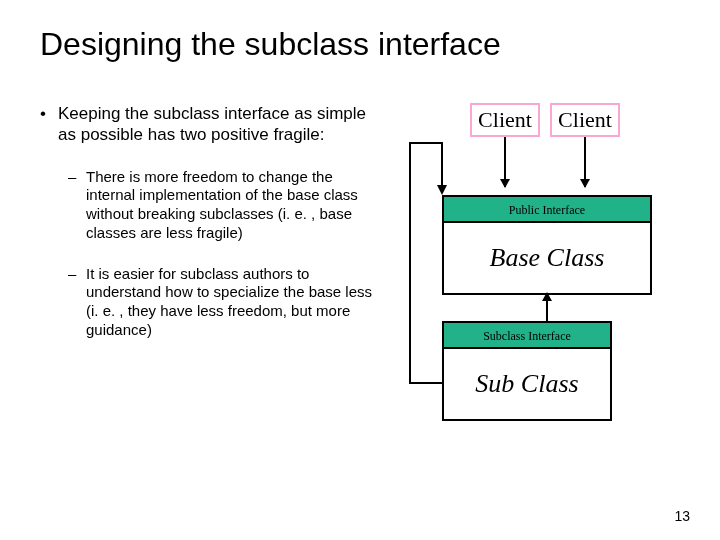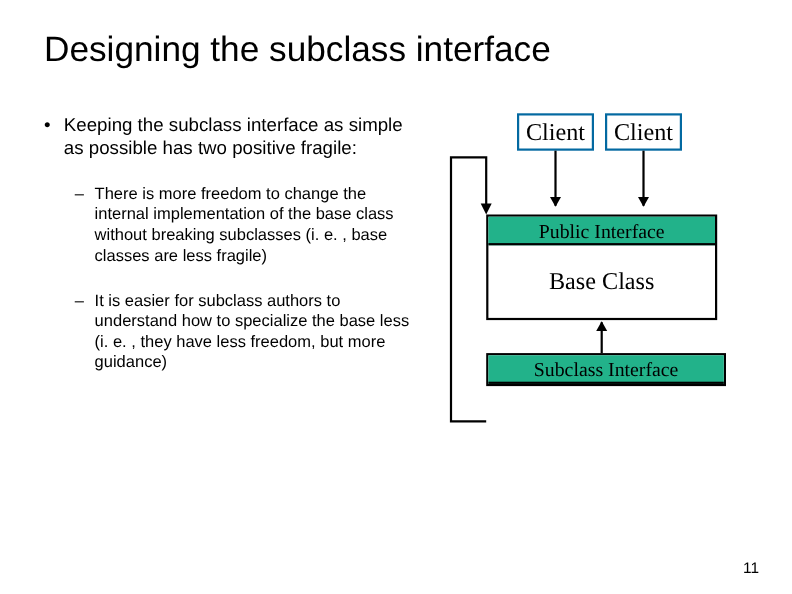--- a/index.html
+++ b/index.html
@@ -23,46 +23,47 @@
   .content { display: flex; }
   .left { width: 340px; padding-right: 8px; }
   .bullet-lv1 { display: flex; font-size: 17px; line-height: 1.25; margin-bottom: 22px; }
   .bullet-lv1 .mark { width: 18px; flex: 0 0 18px; }
   .bullet-lv2 { display: flex; font-size: 15px; line-height: 1.25; margin: 0 0 22px 28px; }
   .bullet-lv2 .mark { width: 18px; flex: 0 0 18px; }
   .right { flex: 1; position: relative; height: 420px; }
 
   .box-client {
     position: absolute;
-    border: 2px solid #0369a1;
+    border: 2px solid #f9a8d4;
     background: #fff;
     font-family: "Times New Roman", serif;
     font-size: 22px;
     text-align: center;
     line-height: 30px;
   }
   .box-base {
     position: absolute;
     border: 2px solid #000;
     background: #fff;
   }
   .iface-bar {
     height: 26px;
     background: #22b28a;
     border-bottom: 2px solid #000;
     text-align: center;
     font-family: "Times New Roman", serif;
-    font-size: 18px;
+    font-size: 12px;
     line-height: 26px;
   }
   .box-body {
     text-align: center;
     font-family: "Times New Roman", serif;
-    font-size: 22px;
+    font-size: 26px;
     padding: 20px 0;
+    font-style: italic;
   }
   .arrow-down {
     position: absolute;
     width: 2px;
     background: #000;
   }
   .arrow-down::after {
     content: "";
     position: absolute;
     bottom: -1px; left: -4px;
@@ -121,28 +122,29 @@
       <div class="box-client" style="left:170px; top:0; width:70px; height:34px;">Client</div>
 
       <div class="arrow-down" style="left:124px; top:34px; height:50px;"></div>
       <div class="arrow-down" style="left:204px; top:34px; height:50px;"></div>
 
       <div class="box-base" style="left:62px; top:92px; width:210px;">
         <div class="iface-bar">Public Interface</div>
         <div class="box-body">Base Class</div>
       </div>
 
-      <div class="box-base" style="left:62px; top:218px; width:218px;">
+      <div class="box-base" style="left:62px; top:218px; width:170px;">
         <div class="iface-bar">Subclass Interface</div>
+        <div class="box-body">Sub Class</div>
       </div>
 
       <div class="arrow-up" style="left:166px; top:190px; height:28px;"></div>
 
       <svg class="loop" style="left:0; top:0;" width="300" height="330">
         <path d="M 62 280 L 30 280 L 30 40 L 62 40 L 62 84" fill="none" stroke="#000" stroke-width="2"></path>
         <polygon points="62,92 57,82 67,82" fill="#000"></polygon>
       </svg>
 
     </div>
   </div>
 
-  <div class="page-num">11</div>
+  <div class="page-num">13</div>
 </div>
 
 </body></html>

